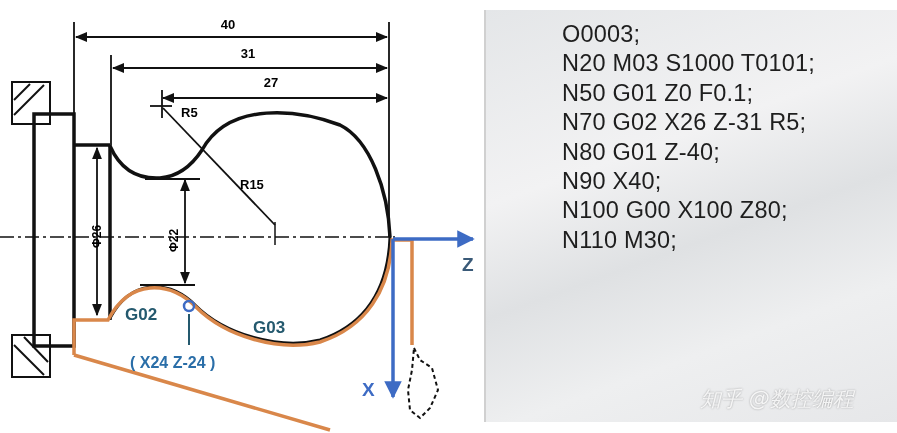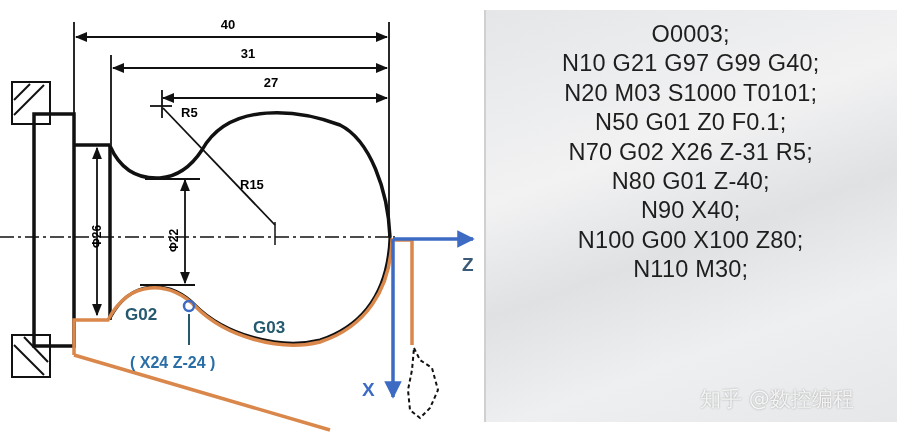--- a/index.html
+++ b/index.html
@@ -1,24 +1,24 @@
 <!DOCTYPE html>
 <html><head>
 <meta charset="utf-8">
 <style>
   html,body{margin:0;padding:0;background:#fff;}
   #root{position:relative;width:897px;height:433px;overflow:hidden;background:#fff;font-family:"Liberation Sans",sans-serif;}
   #diagram{position:absolute;left:0;top:0;width:480px;height:433px;}
   .panel{position:absolute;left:484px;top:10px;width:413px;height:412px;
     background:linear-gradient(160deg,#e4e6e8 0%,#f2f2f3 35%,#dfe1e3 55%,#eeeff0 75%,#e6e7e9 100%);
     border-left:2px solid #d0d0d0;}
-  .code{position:absolute;left:76px;top:10px;margin:0;padding:0;list-style:none;text-align:center;}
+  .code{position:absolute;left:76px;top:10px;margin:0;padding:0;list-style:none;}
   .code li{font-size:23.5px;line-height:29.4px;color:#1e1e1e;white-space:nowrap;letter-spacing:0.2px;}
   .wm{position:absolute;left:700px;top:385px;font-size:21px;color:rgba(255,255,255,0.85);
-    text-shadow:0 0 2px rgba(0,0,0,0.35);font-family:"DejaVu Sans",sans-serif;}
+    text-shadow:0 0 2px rgba(0,0,0,0.35);font-family:"DejaVu Sans",sans-serif;font-style:italic;}
   svg text{font-family:"Liberation Sans",sans-serif;}
 </style>
 </head>
 <body>
 
 <div id="root">
 
   <svg id="diagram" viewBox="0 0 480 433">
     <defs>
       <marker id="arr" viewBox="0 0 10 10" refX="9" refY="5" markerWidth="7" markerHeight="7" orient="auto-start-reverse">
@@ -91,21 +91,20 @@
     <text x="125" y="320" font-size="17" font-weight="bold" fill="#24596e">G02</text>
     <text x="253" y="333" font-size="17" font-weight="bold" fill="#24596e">G03</text>
     <circle cx="189" cy="306" r="5" fill="none" stroke="#3d6bc4" stroke-width="2.5"></circle>
     <line x1="189" y1="345" x2="189" y2="314" stroke="#24596e" stroke-width="2"></line>
     <text x="130" y="368" font-size="16" font-weight="bold" fill="#2a6ea8">( X24 Z-24 )</text>
   </svg>
 
   <div class="panel">
     <ul class="code">
       <li>O0003;</li>
-      <li>N10 G21 G97 G99 G40;</li>
       <li>N20 M03 S1000 T0101;</li>
       <li>N50 G01 Z0 F0.1;</li>
       <li>N70 G02 X26 Z-31 R5;</li>
       <li>N80 G01 Z-40;</li>
       <li>N90 X40;</li>
       <li>N100 G00 X100 Z80;</li>
       <li>N110 M30;</li>
     </ul>
   </div>
 

